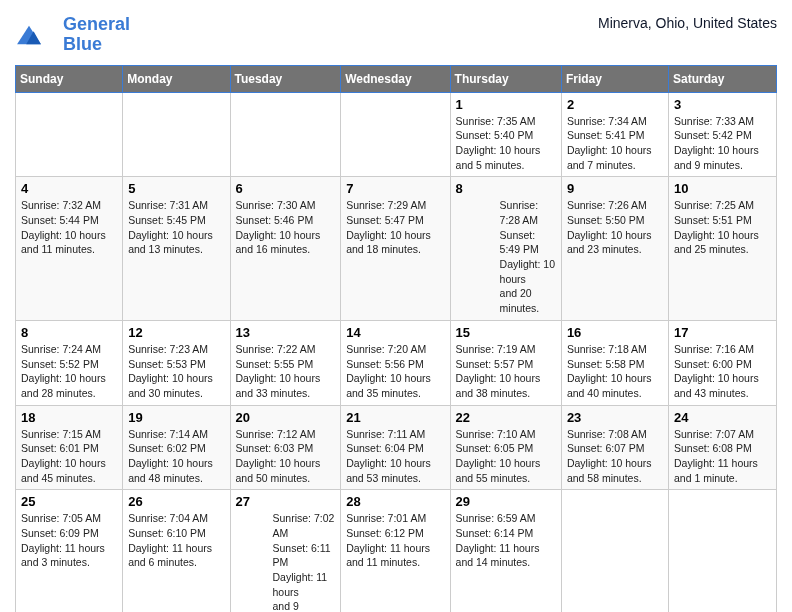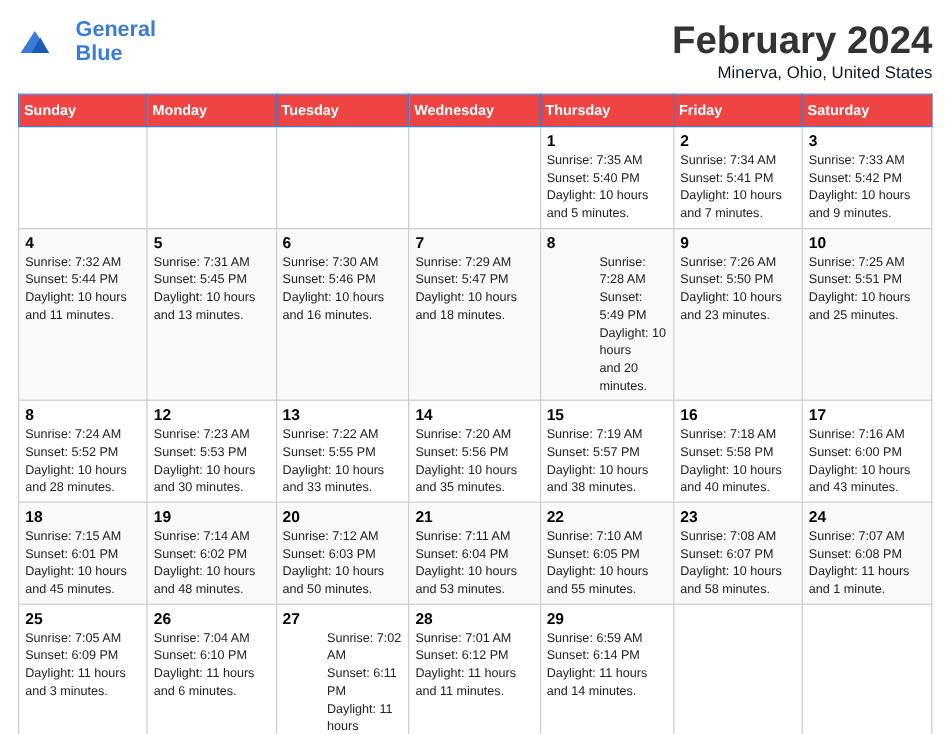--- a/index.html
+++ b/index.html
@@ -45,21 +45,21 @@
     .subtitle {
       font-size: 14px;
       color: #0f172a;
     }
     table {
       width: 100%;
       border-collapse: collapse;
       font-size: 11px;
     }
     thead tr th {
-      background-color: #ef4444;
+      background-color: #737373;
       color: #fff;
       padding: 6px 4px;
       text-align: left;
       font-size: 12px;
       font-weight: bold;
       border: 1px solid #3a7bd5;
     }
     tbody tr td {
       border: 1px solid #ccc;
       padding: 4px 5px;
@@ -94,21 +94,20 @@
     <svg class="logo-icon" viewBox="0 0 30 24" xmlns="http://www.w3.org/2000/svg">
       <polygon points="15,2 28,22 2,22" fill="#3a7bd5"></polygon>
       <polygon points="20,8 28,22 12,22" fill="#1a5bb5"></polygon>
     </svg>
     <div class="logo-text">
       <div><span>General</span></div>
       <div><span style="color:#3a7bd5">Blue</span></div>
     </div>
   </div>
   <div class="title-area">
-    <div class="main-title">February 2024</div>
     <div class="subtitle">Minerva, Ohio, United States</div>
   </div>
 </div>
 
 <table>
   <thead>
     <tr>
     <th>Sunday</th>
         <th>Monday</th>
         <th>Tuesday</th>

